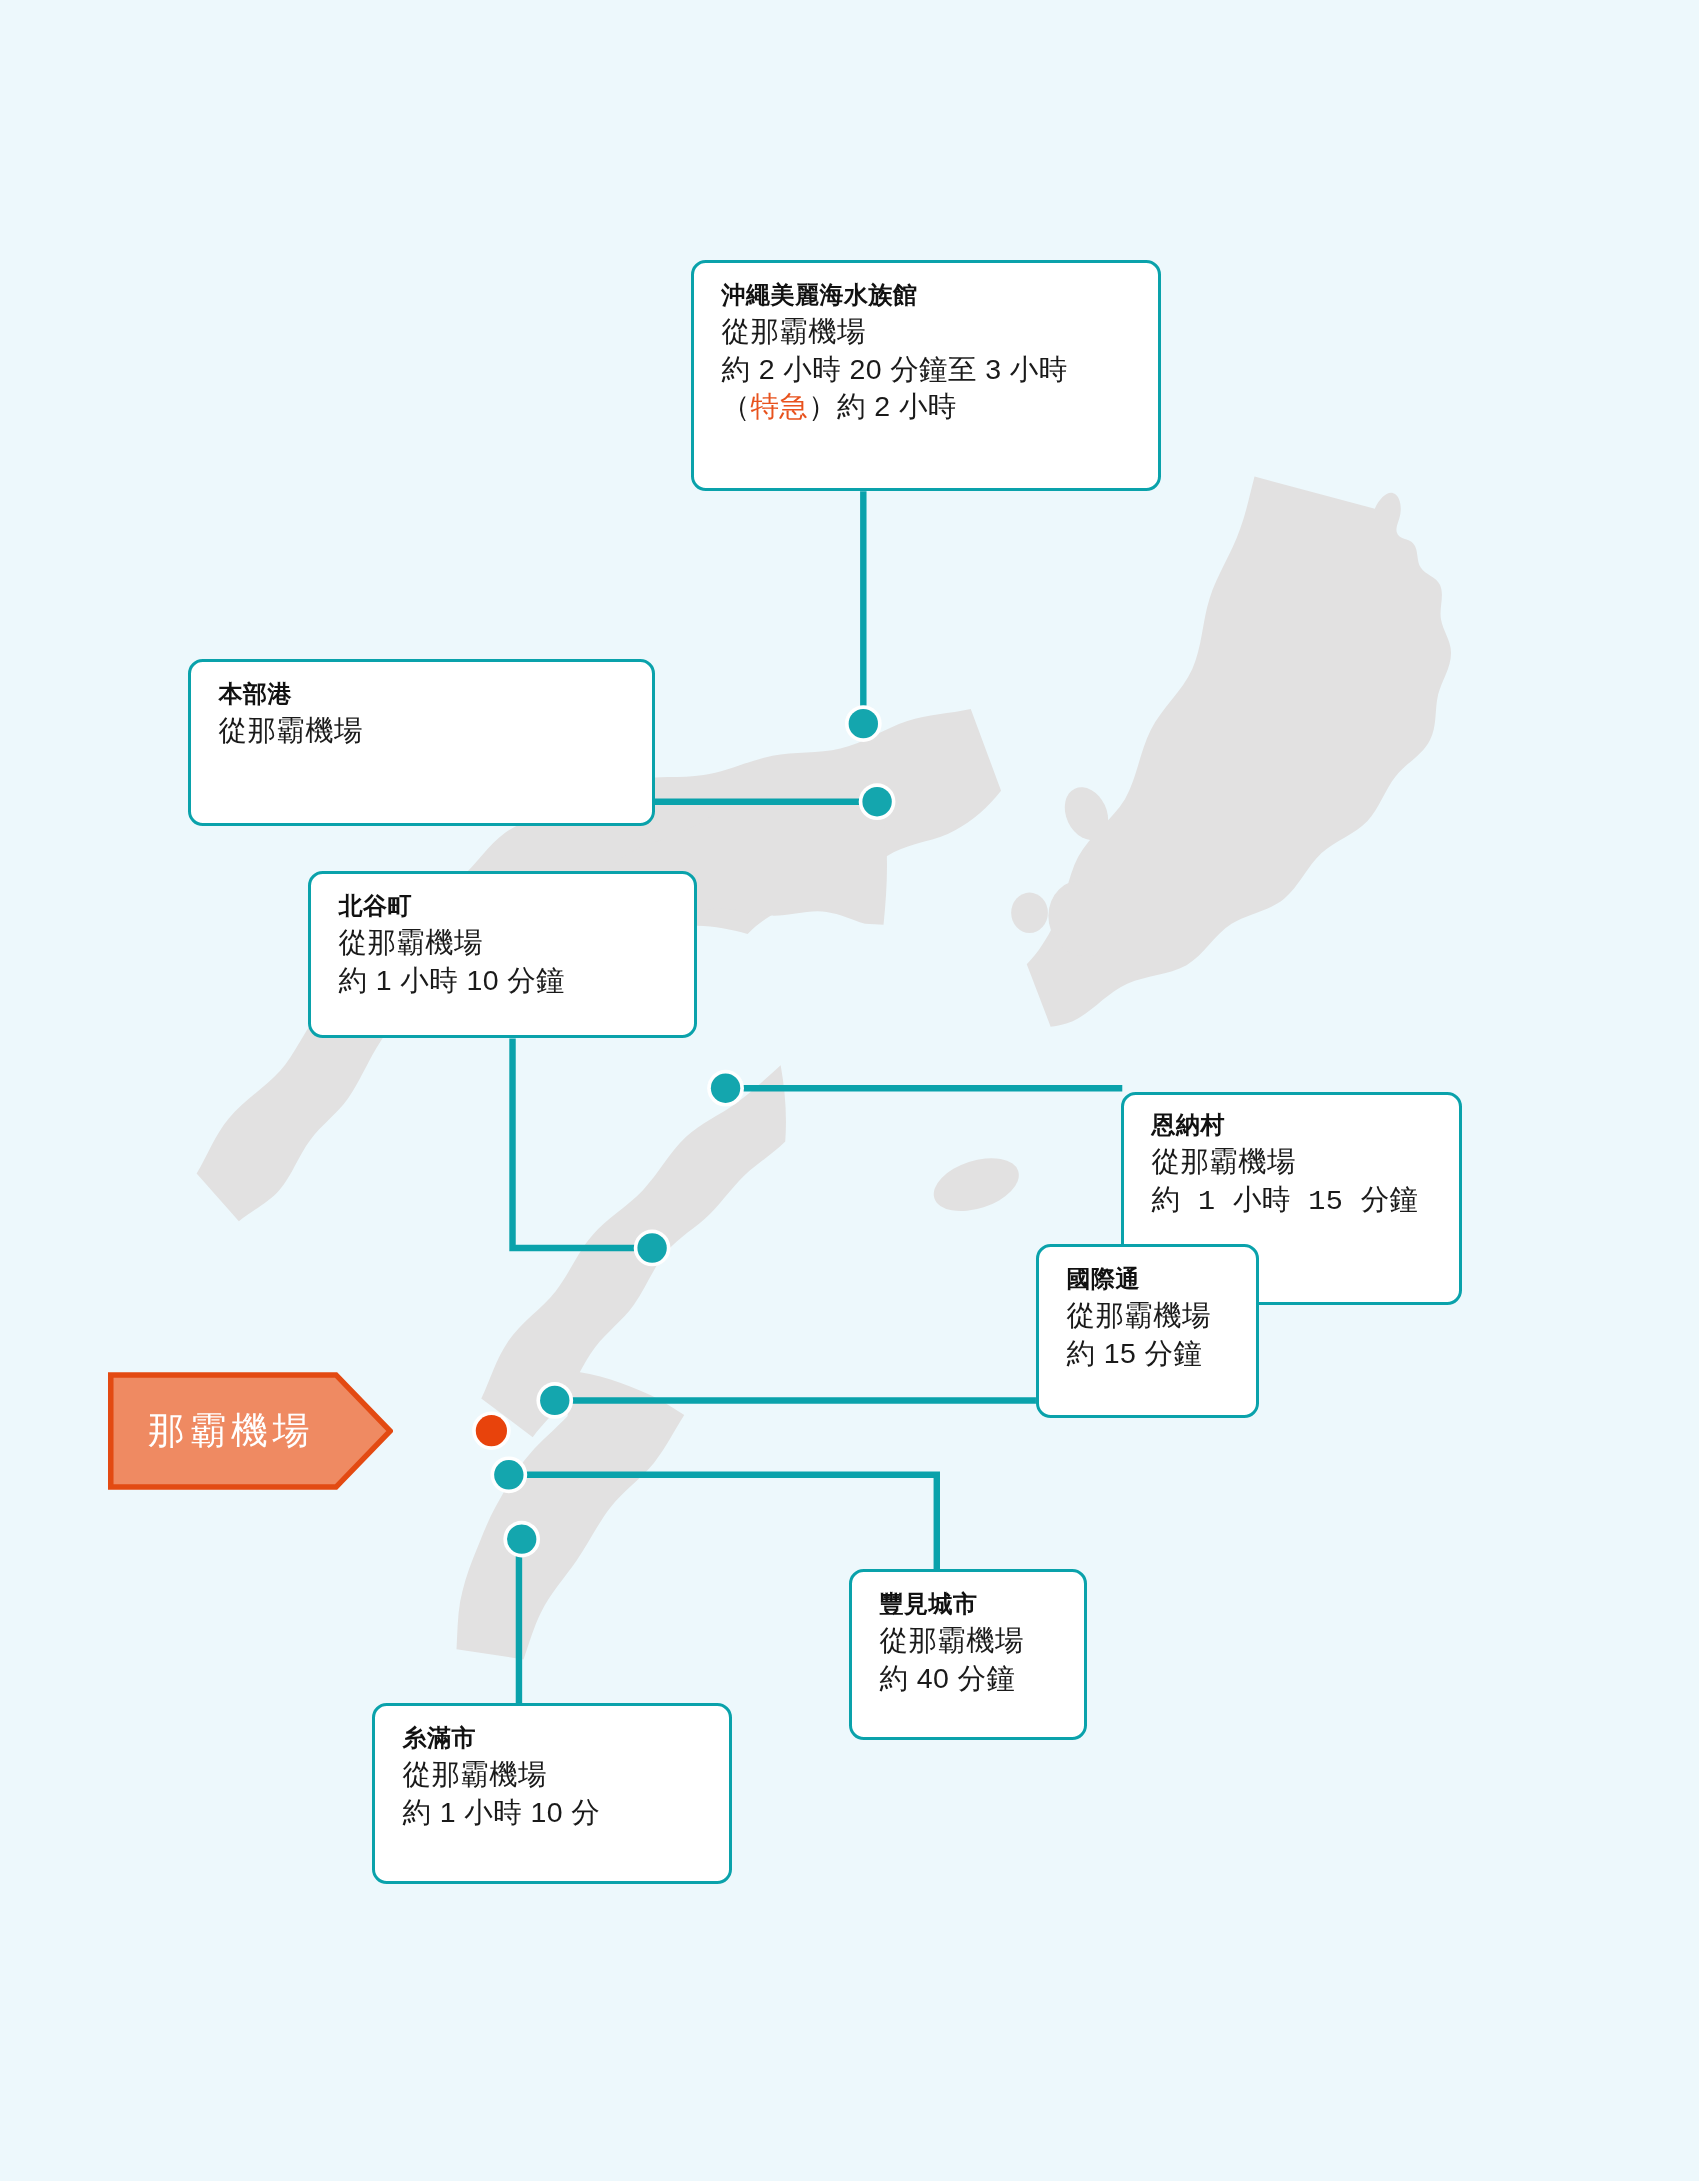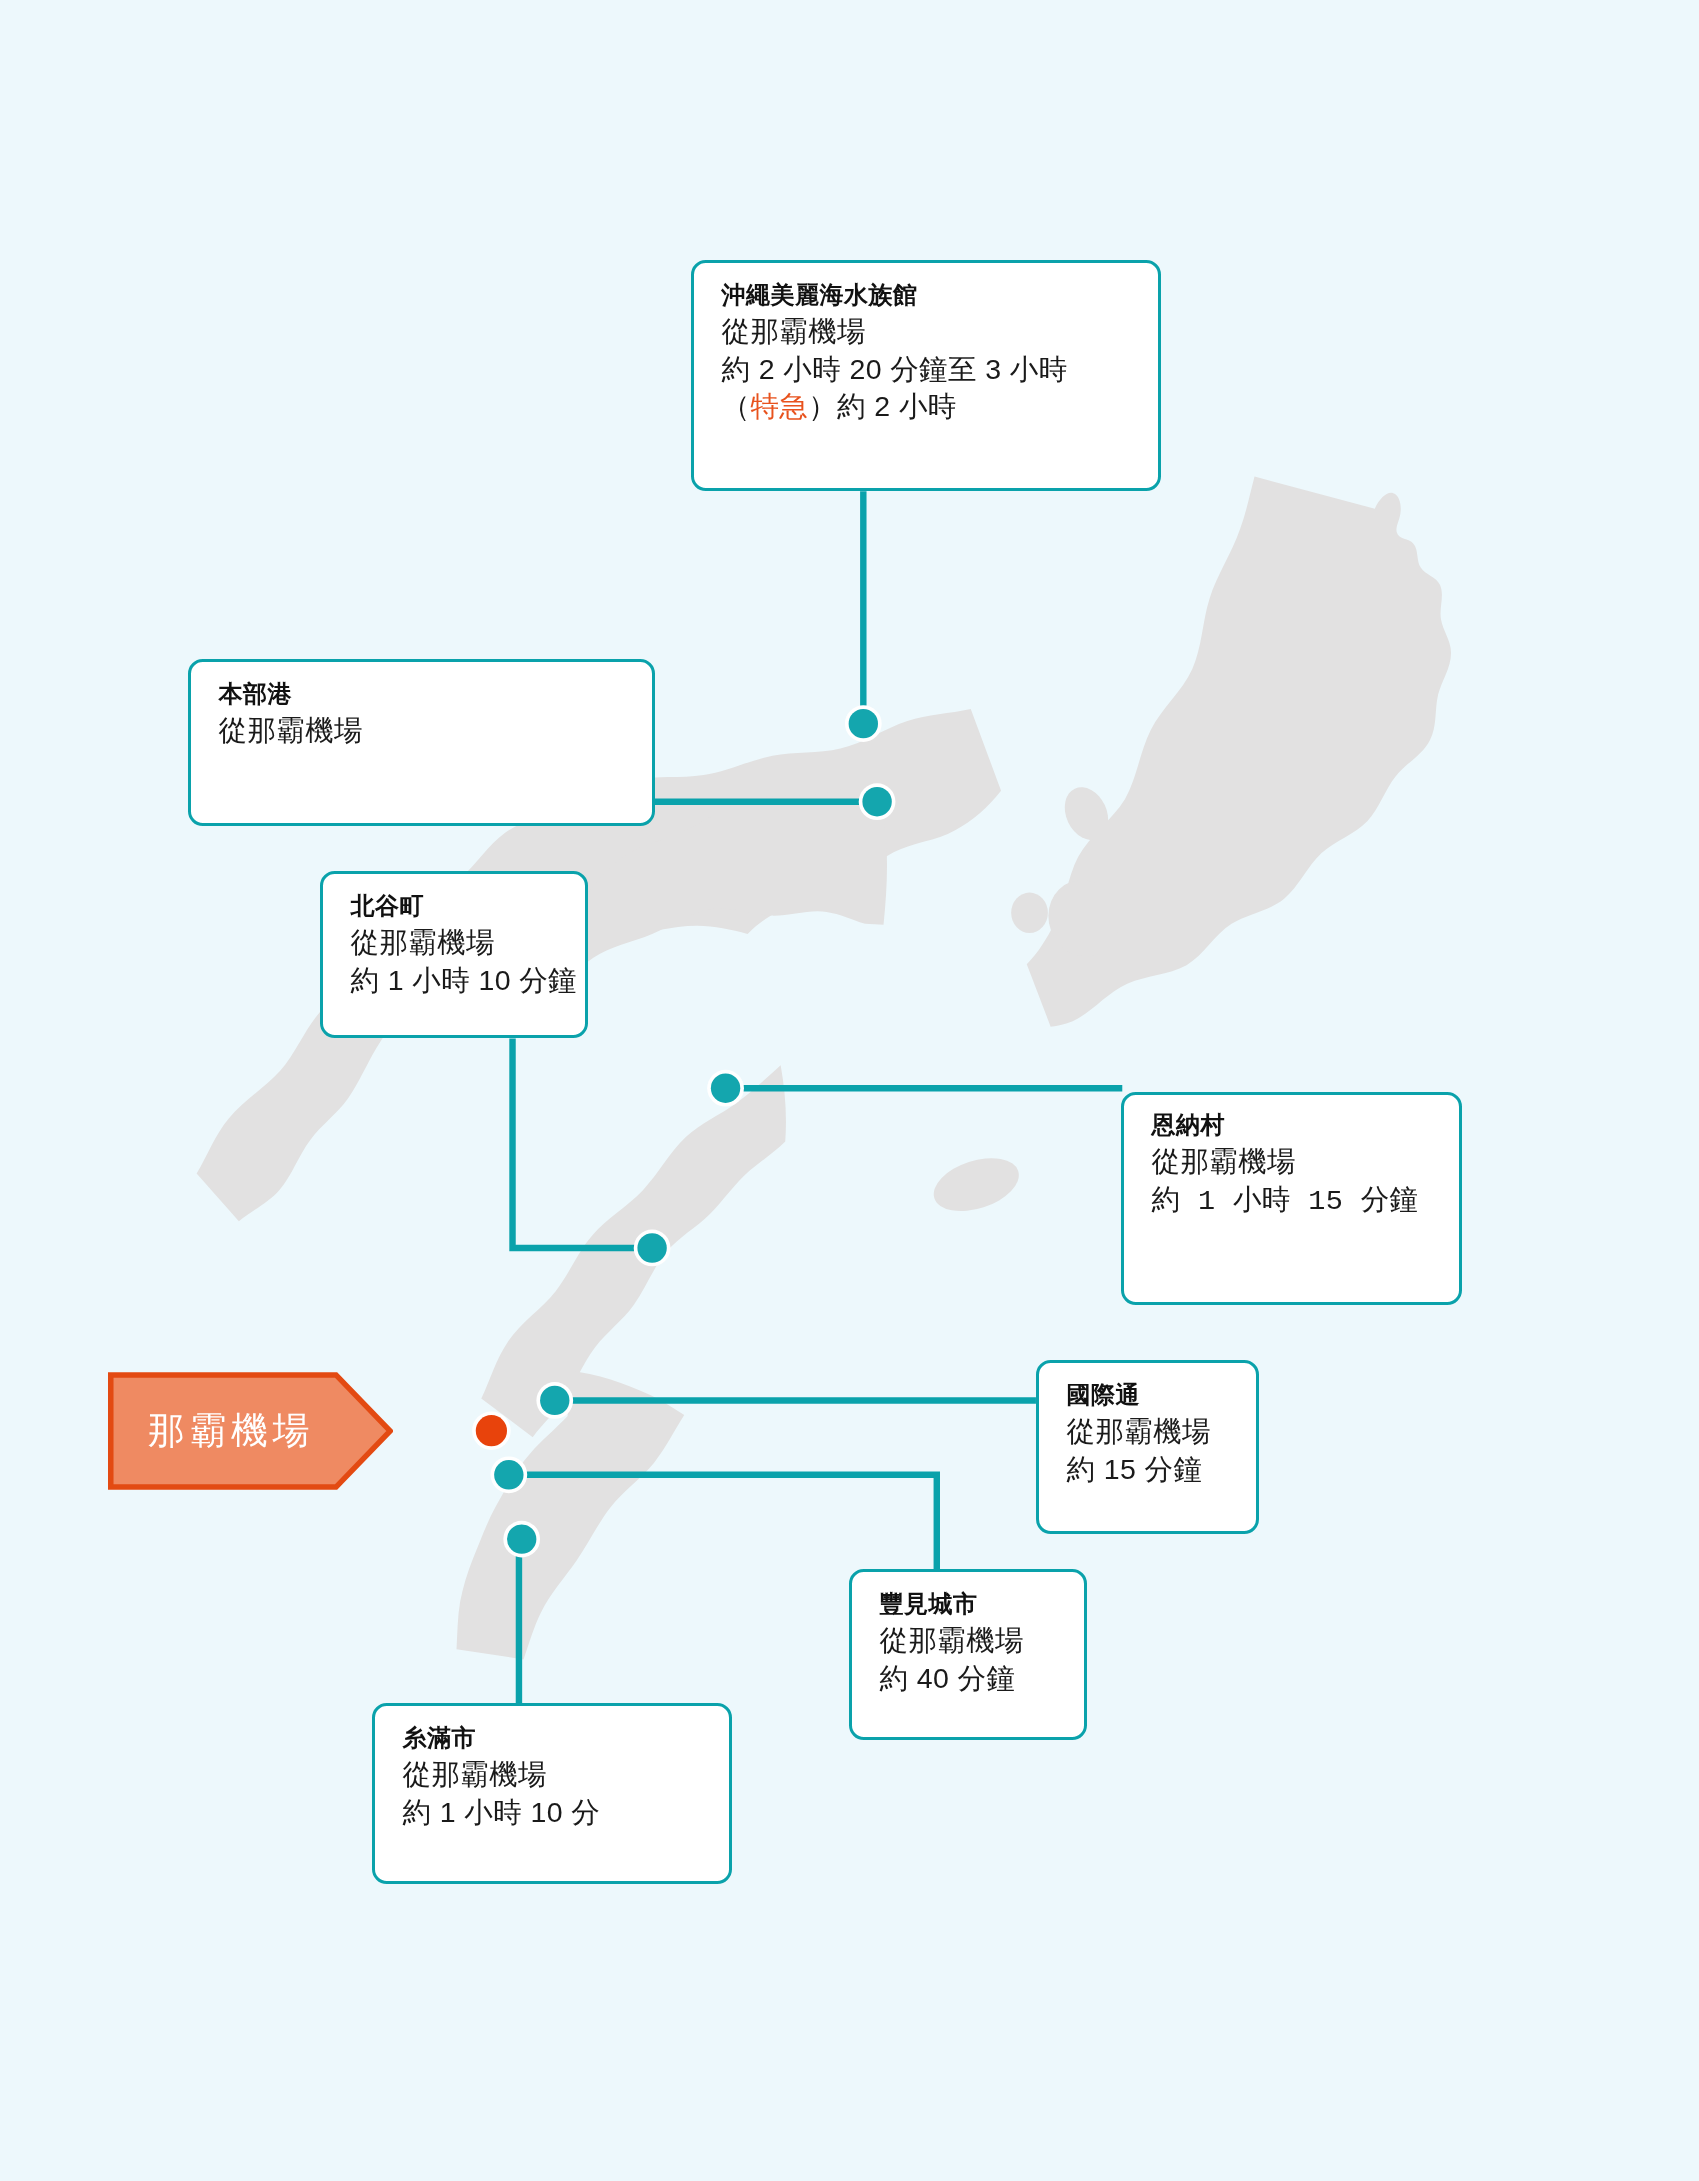--- a/index.html
+++ b/index.html
@@ -268,33 +268,33 @@
     <div class="box-line">從那霸機場</div>
     <div class="box-line">約 2 小時 20 分鐘至 3 小時</div>
     <div class="box-line"><span>（</span><span class="hl-express">特急</span><span>）約 2 小時</span></div>
   </div>
 
   <div class="info-box" style="left:188px;top:659px;width:467px;height:167px;">
     <div class="box-title">本部港</div>
     <div class="box-line">從那霸機場</div>
   </div>
 
-  <div class="info-box" style="left:320px;top:871px;width:268px;height:167px;">
+  <div class="info-box" style="left:308px;top:871px;width:389px;height:167px;">
     <div class="box-title">北谷町</div>
     <div class="box-line">從那霸機場</div>
     <div class="box-line">約 1 小時 10 分鐘</div>
   </div>
 
   <div class="info-box" style="left:1121px;top:1092px;width:341px;height:213px;font-family:Liberation Mono, monospace;">
     <div class="box-title">恩納村</div>
     <div class="box-line">從那霸機場</div>
     <div class="box-line">約 1 小時 15 分鐘</div>
   </div>
 
-  <div class="info-box" style="left:1036px;top:1360px;width:223px;height:174px;">
+  <div class="info-box" style="left:1036px;top:1244px;width:223px;height:174px;">
     <div class="box-title">國際通</div>
     <div class="box-line">從那霸機場</div>
     <div class="box-line">約 15 分鐘</div>
   </div>
 
   <div class="info-box" style="left:849px;top:1569px;width:238px;height:171px;">
     <div class="box-title">豐見城市</div>
     <div class="box-line">從那霸機場</div>
     <div class="box-line">約 40 分鐘</div>
   </div>

